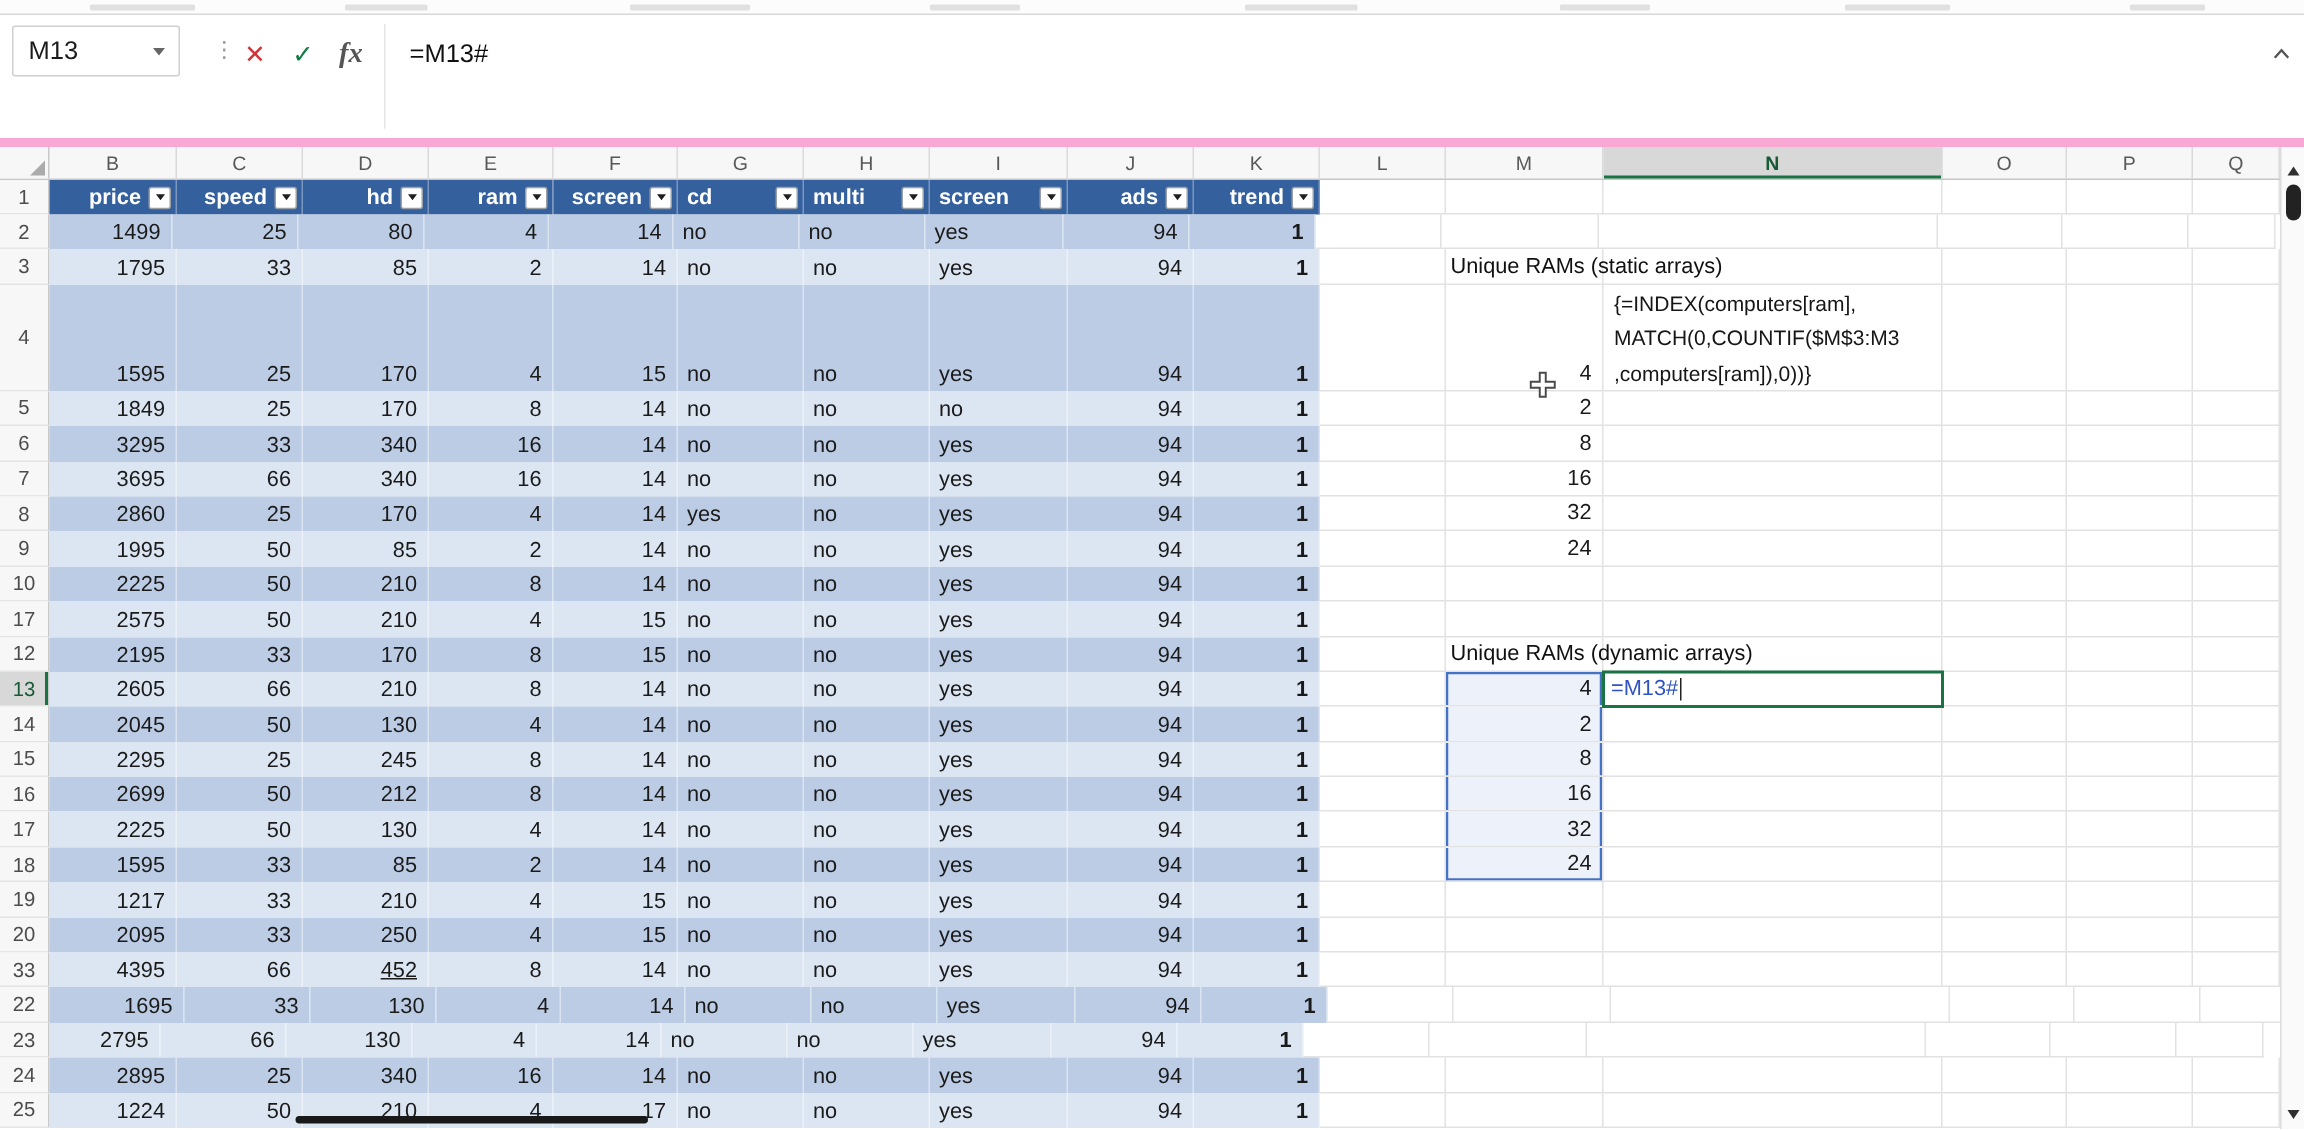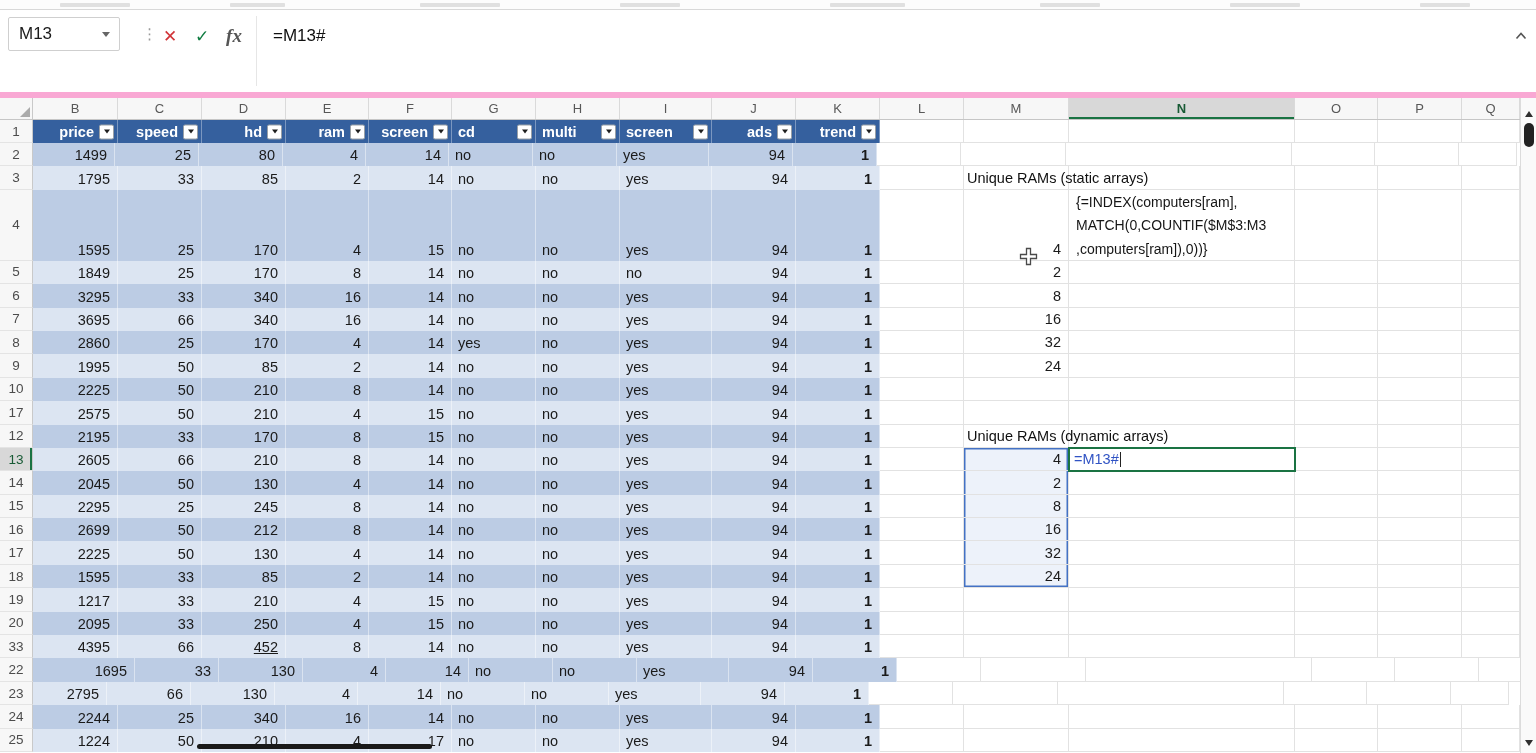--- a/index.html
+++ b/index.html
@@ -578,21 +578,21 @@
           <div class="c bandB num last-col" style="width: 84px;">1</div>
           <div class="c gl" style="width: 84px;"></div>
           <div class="c gl" style="width: 105px;"></div>
           <div class="c gl" style="width: 226px;"></div>
           <div class="c gl" style="width: 83px;"></div>
           <div class="c gl" style="width: 84px;"></div>
           <div class="c gl" style="width: 58px;"></div>
         </div>
         <div class="sheet-row" style="height: 23.4px;">
           <div class="row-h">22</div>
-          <div class="c bandA num" style="width: 102px;">1695</div>
+          <div class="c bandA num" style="width: 90px;">1695</div>
           <div class="c bandA num" style="width: 84px;">33</div>
           <div class="c bandA num" style="width: 84px;">130</div>
           <div class="c bandA num" style="width: 83px;">4</div>
           <div class="c bandA num" style="width: 83px;">14</div>
           <div class="c bandA txt" style="width: 84px;">no</div>
           <div class="c bandA txt" style="width: 84px;">no</div>
           <div class="c bandA txt" style="width: 92px;">yes</div>
           <div class="c bandA num" style="width: 84px;">94</div>
           <div class="c bandA num last-col" style="width: 84px;">1</div>
           <div class="c gl" style="width: 84px;"></div>
@@ -616,21 +616,21 @@
           <div class="c bandB num last-col" style="width: 84px;">1</div>
           <div class="c gl" style="width: 84px;"></div>
           <div class="c gl" style="width: 105px;"></div>
           <div class="c gl" style="width: 226px;"></div>
           <div class="c gl" style="width: 83px;"></div>
           <div class="c gl" style="width: 84px;"></div>
           <div class="c gl" style="width: 58px;"></div>
         </div>
         <div class="sheet-row" style="height: 23.4px;">
           <div class="row-h">24</div>
-          <div class="c bandA num" style="width: 85px;">2244</div>
+          <div class="c bandA num" style="width: 85px;">2895</div>
           <div class="c bandA num" style="width: 84px;">25</div>
           <div class="c bandA num" style="width: 84px;">340</div>
           <div class="c bandA num" style="width: 83px;">16</div>
           <div class="c bandA num" style="width: 83px;">14</div>
           <div class="c bandA txt" style="width: 84px;">no</div>
           <div class="c bandA txt" style="width: 84px;">no</div>
           <div class="c bandA txt" style="width: 92px;">yes</div>
           <div class="c bandA num" style="width: 84px;">94</div>
           <div class="c bandA num last-col" style="width: 84px;">1</div>
           <div class="c gl" style="width: 84px;"></div>

